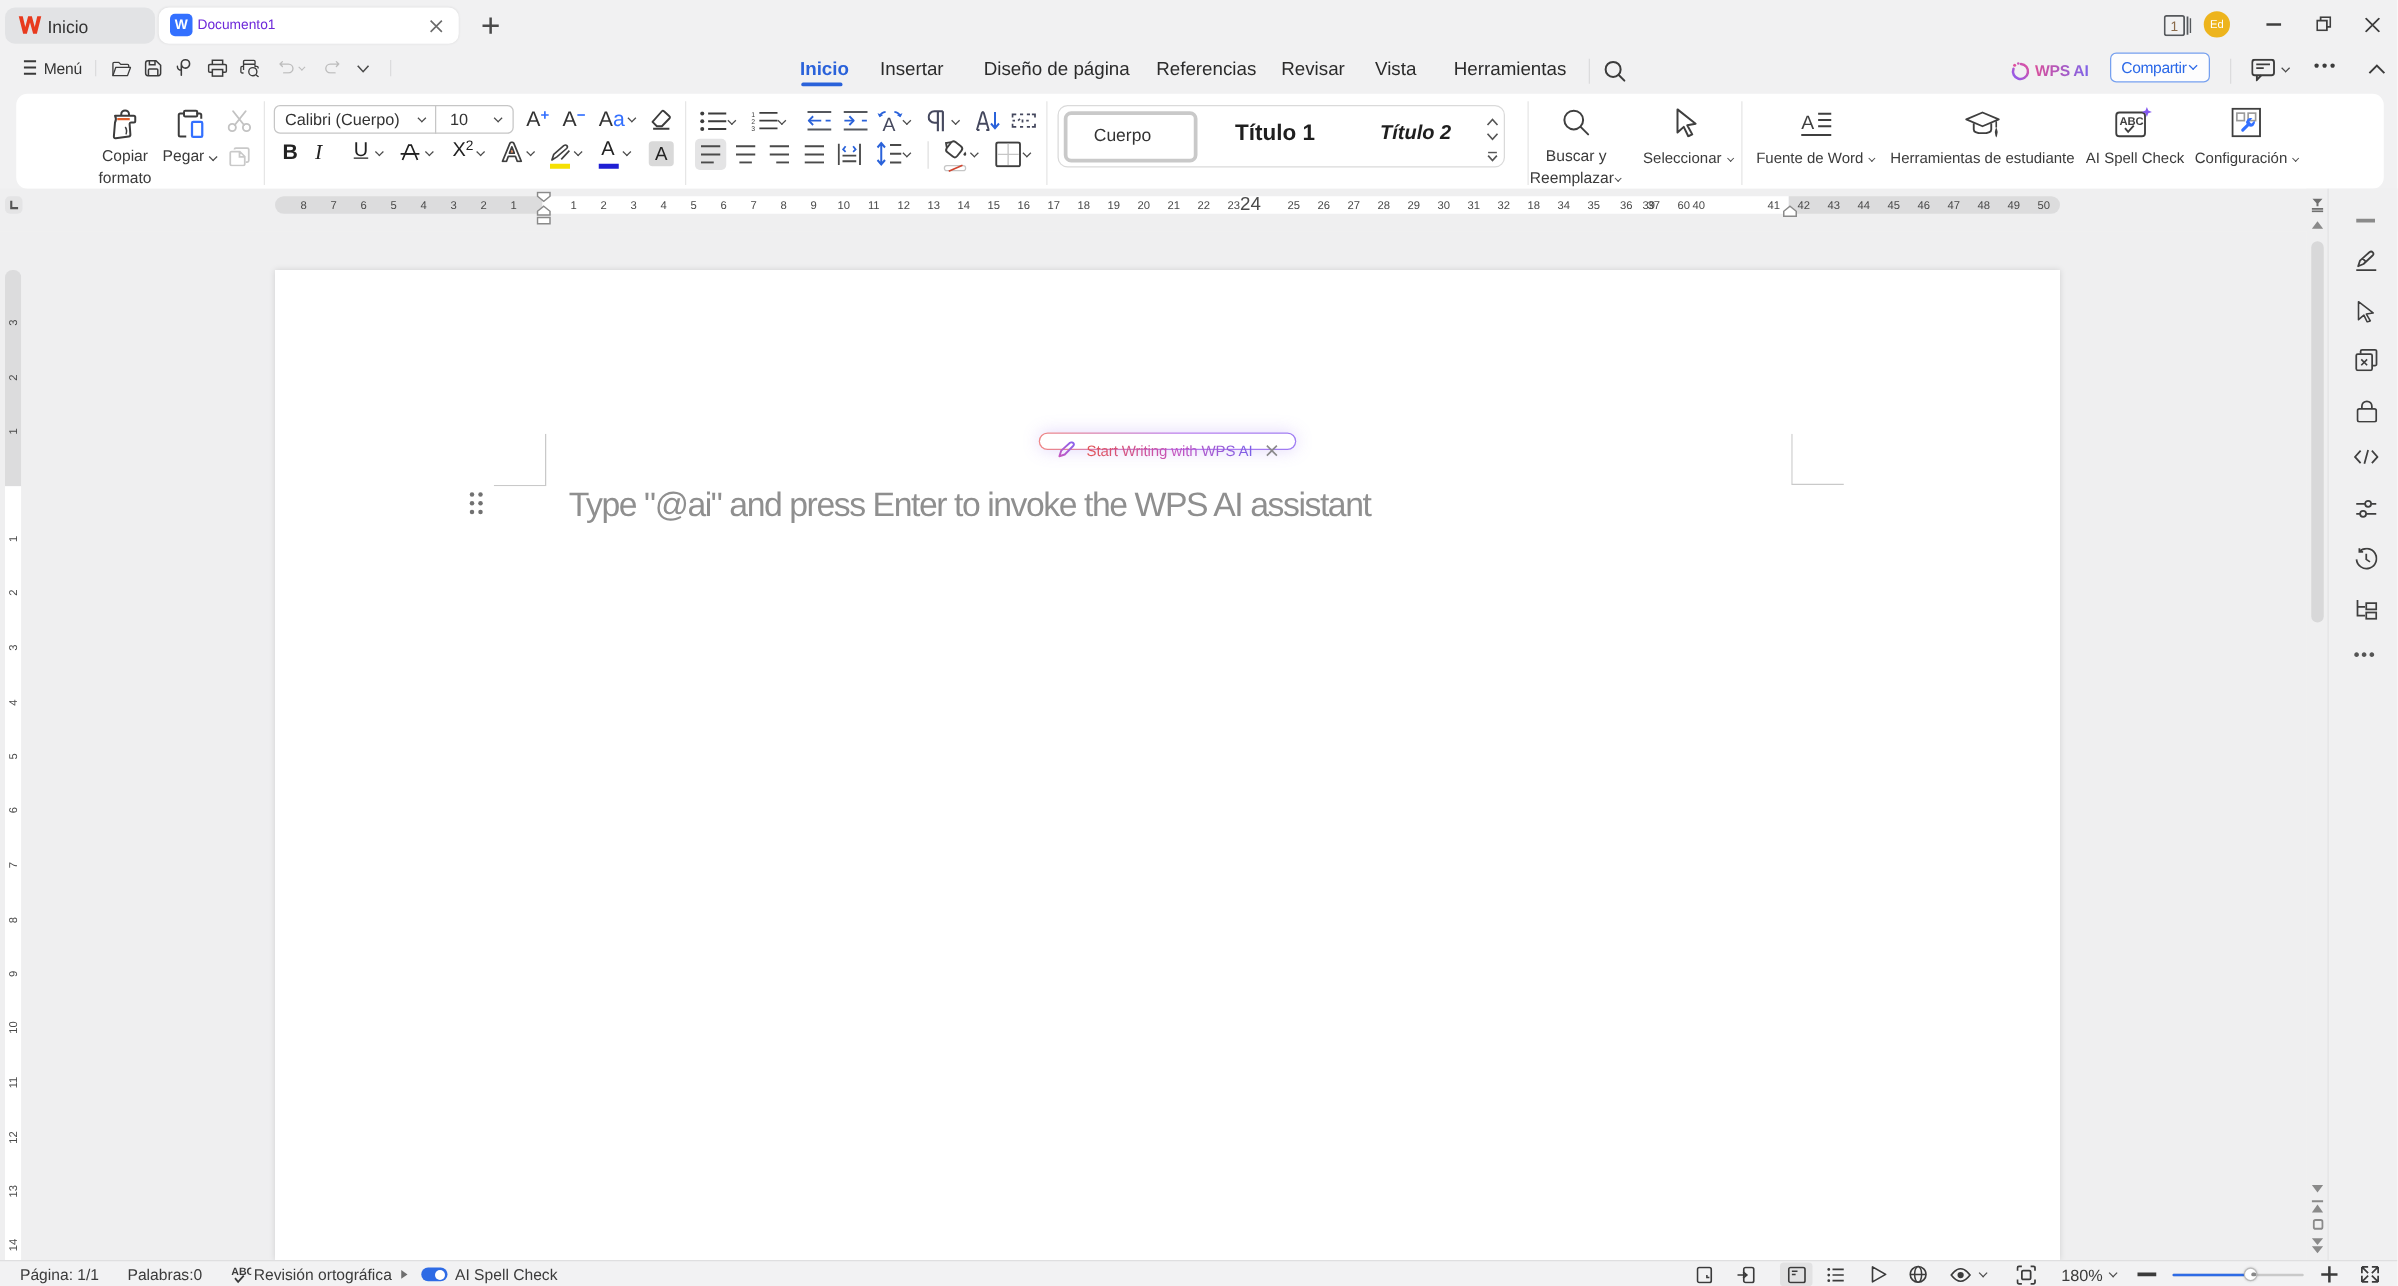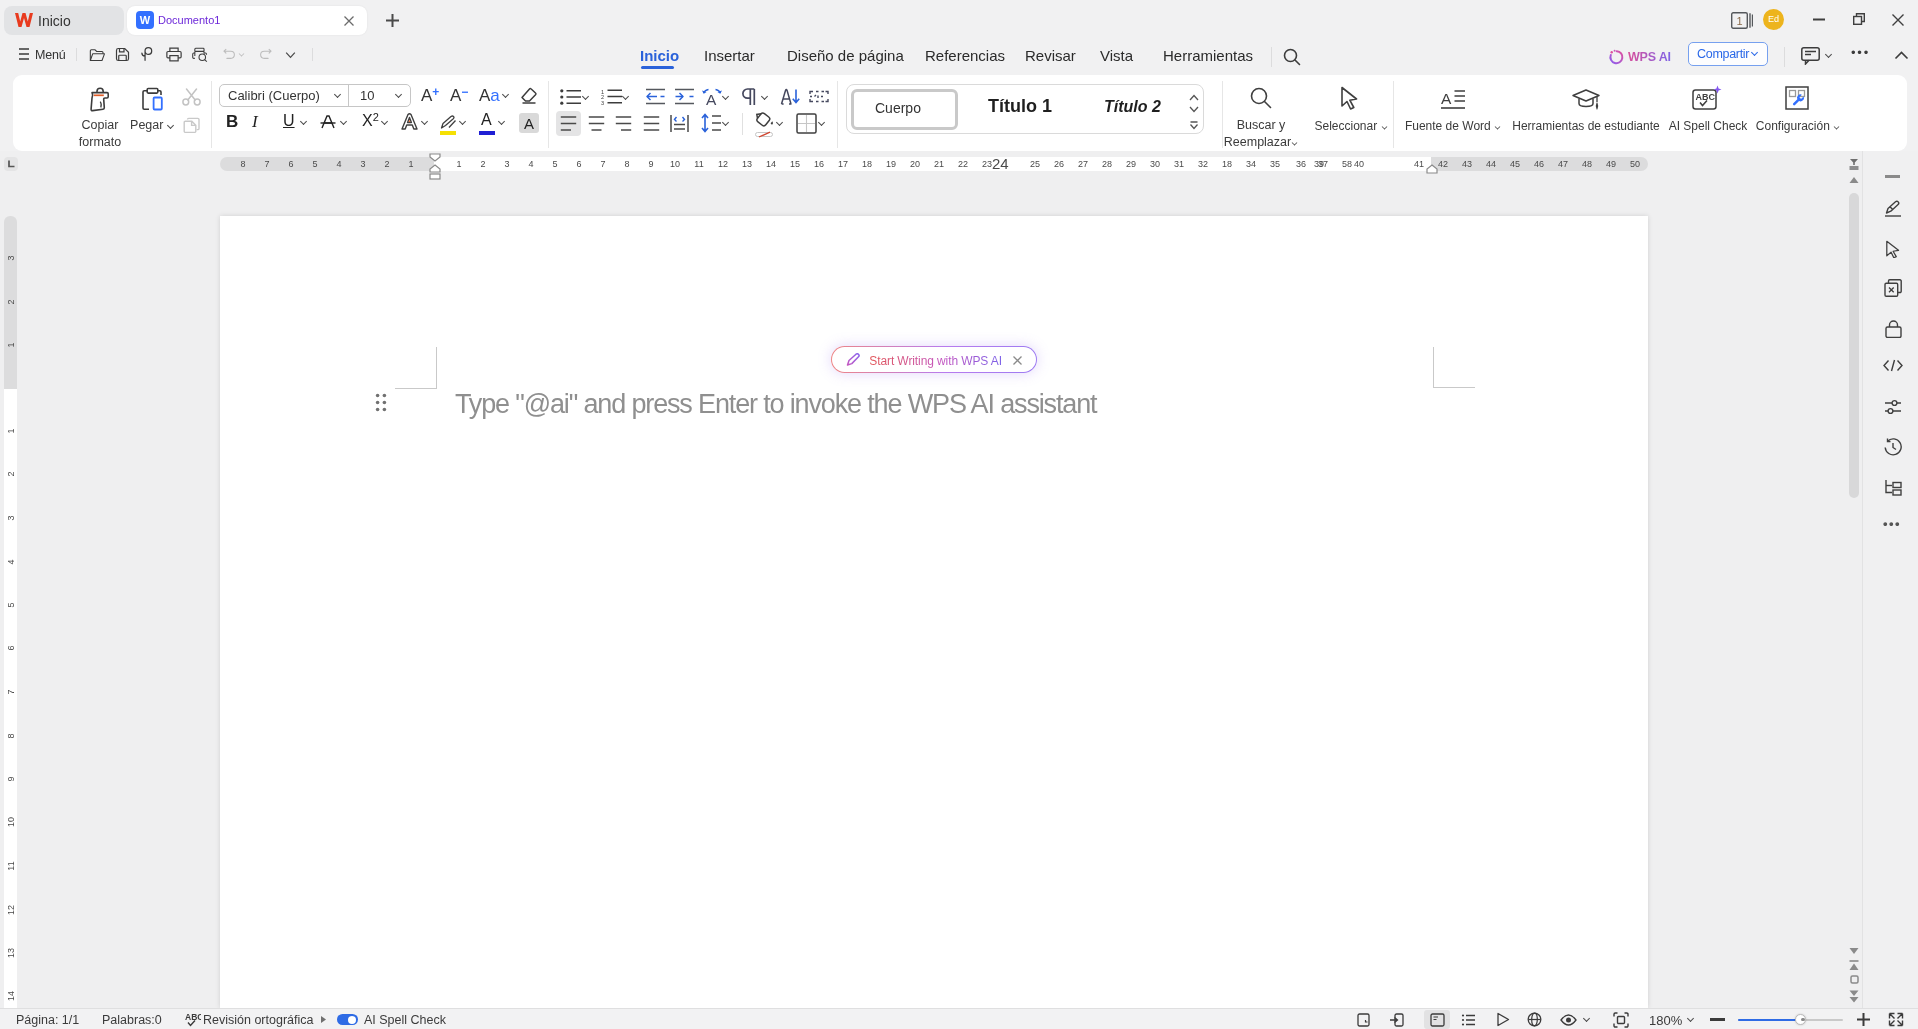--- a/index.html
+++ b/index.html
@@ -396,21 +396,21 @@
 <div class="abs" style="left:1100px;top:7px;width:14px;text-align:center;font-size:9px;line-height:12px;color:#4a4a4a">28</div>
 <div class="abs" style="left:1124px;top:7px;width:14px;text-align:center;font-size:9px;line-height:12px;color:#4a4a4a">29</div>
 <div class="abs" style="left:1148px;top:7px;width:14px;text-align:center;font-size:9px;line-height:12px;color:#4a4a4a">30</div>
 <div class="abs" style="left:1172px;top:7px;width:14px;text-align:center;font-size:9px;line-height:12px;color:#4a4a4a">31</div>
 <div class="abs" style="left:1196px;top:7px;width:14px;text-align:center;font-size:9px;line-height:12px;color:#4a4a4a">32</div>
 <div class="abs" style="left:1220px;top:7px;width:14px;text-align:center;font-size:9px;line-height:12px;color:#4a4a4a">18</div>
 <div class="abs" style="left:1244px;top:7px;width:14px;text-align:center;font-size:9px;line-height:12px;color:#4a4a4a">34</div>
 <div class="abs" style="left:1268px;top:7px;width:14px;text-align:center;font-size:9px;line-height:12px;color:#4a4a4a">35</div>
 <div class="abs" style="left:1292px;top:7px;width:14px;text-align:right;font-size:9px;line-height:12px;color:#4a4a4a">36</div>
 <div class="abs" style="left:1316px;top:7px;width:14px;text-align:center;font-size:9px;line-height:12px;color:#4a4a4a">37</div>
-<div class="abs" style="left:1340px;top:7px;width:14px;text-align:center;font-size:9px;line-height:12px;color:#4a4a4a">58</div>
+<div class="abs" style="left:1340px;top:7px;width:14px;text-align:center;font-size:9px;line-height:12px;color:#4a4a4a">60</div>
 <div class="abs" style="left:1312px;top:7px;width:14px;text-align:center;font-size:9px;line-height:12px;color:#4a4a4a">39</div>
 <div class="abs" style="left:1352px;top:7px;width:14px;text-align:center;font-size:9px;line-height:12px;color:#4a4a4a">40</div>
 <div class="abs" style="left:1412px;top:7px;width:14px;text-align:center;font-size:9px;line-height:12px;color:#4a4a4a">41</div>
 <div class="abs" style="left:1436px;top:7px;width:14px;text-align:center;font-size:9px;line-height:12px;color:#4a4a4a">42</div>
 <div class="abs" style="left:1460px;top:7px;width:14px;text-align:center;font-size:9px;line-height:12px;color:#4a4a4a">43</div>
 <div class="abs" style="left:1484px;top:7px;width:14px;text-align:center;font-size:9px;line-height:12px;color:#4a4a4a">44</div>
 <div class="abs" style="left:1508px;top:7px;width:14px;text-align:center;font-size:9px;line-height:12px;color:#4a4a4a">45</div>
 <div class="abs" style="left:1532px;top:7px;width:14px;text-align:center;font-size:9px;line-height:12px;color:#4a4a4a">46</div>
 <div class="abs" style="left:1556px;top:7px;width:14px;text-align:center;font-size:9px;line-height:12px;color:#4a4a4a">47</div>
 <div class="abs" style="left:1580px;top:7px;width:14px;text-align:center;font-size:9px;line-height:12px;color:#4a4a4a">48</div>
@@ -431,21 +431,21 @@
 <div class="abs" id="canvas" style="left:0;top:185px;width:1845px;height:823px;background:#efeff0;overflow:hidden">
   <div class="abs" style="left:220px;top:31px;width:1428px;height:792px;background:#fff;box-shadow:0 0 5px rgba(0,0,0,.13)"></div>
 
   <svg class="abs" style="left:395px;top:162px" width="43" height="42" viewBox="0 0 43 42">
       <path d="M41.5 0 V41 M0 41.5 H42" stroke="#c9c9c9" stroke-width="1"></path>
     </svg>
   <svg class="abs" style="left:1433px;top:162px" width="43" height="42" viewBox="0 0 43 42">
       <path d="M0.5 0 V41 M0 40.5 H42" stroke="#c9c9c9" stroke-width="1"></path>
     </svg>
 
-  <div class="abs" style="left:831px;top:161px;width:206px;height:27px;border-radius:14px;background:linear-gradient(90deg,#ee8585,#b87bee 55%,#9d7bf2);padding:1.3px;box-shadow:0 0 14px rgba(150,110,240,.28)">
+  <div class="abs" style="left:831px;top:161px;width:206px;height:14px;border-radius:14px;background:linear-gradient(90deg,#ee8585,#b87bee 55%,#9d7bf2);padding:1.3px;box-shadow:0 0 14px rgba(150,110,240,.28)">
     <div style="width:100%;height:100%;border-radius:13px;background:#fff;position:relative">
       <svg class="abs" style="left:14px;top:6px" width="15" height="14" viewBox="0 0 15 14">
         <defs>
             <linearGradient id="peng" x1="0" y1="1" x2="1" y2="0">
               <stop offset="0" stop-color="#c558c0"></stop>
               <stop offset="1" stop-color="#8a63ee"></stop>
             </linearGradient>
           </defs>
         <path d="M1.5 12 L3 7.5 L10 1.2 Q11.5 0.2 12.6 1.4 Q13.7 2.6 12.5 3.8 L5.8 10.6 Z" fill="none" stroke="url(#peng)" stroke-width="1.5" stroke-linejoin="round"></path>
         <path d="M1 13.5 H9" stroke="url(#peng)" stroke-width="1.5"></path>

